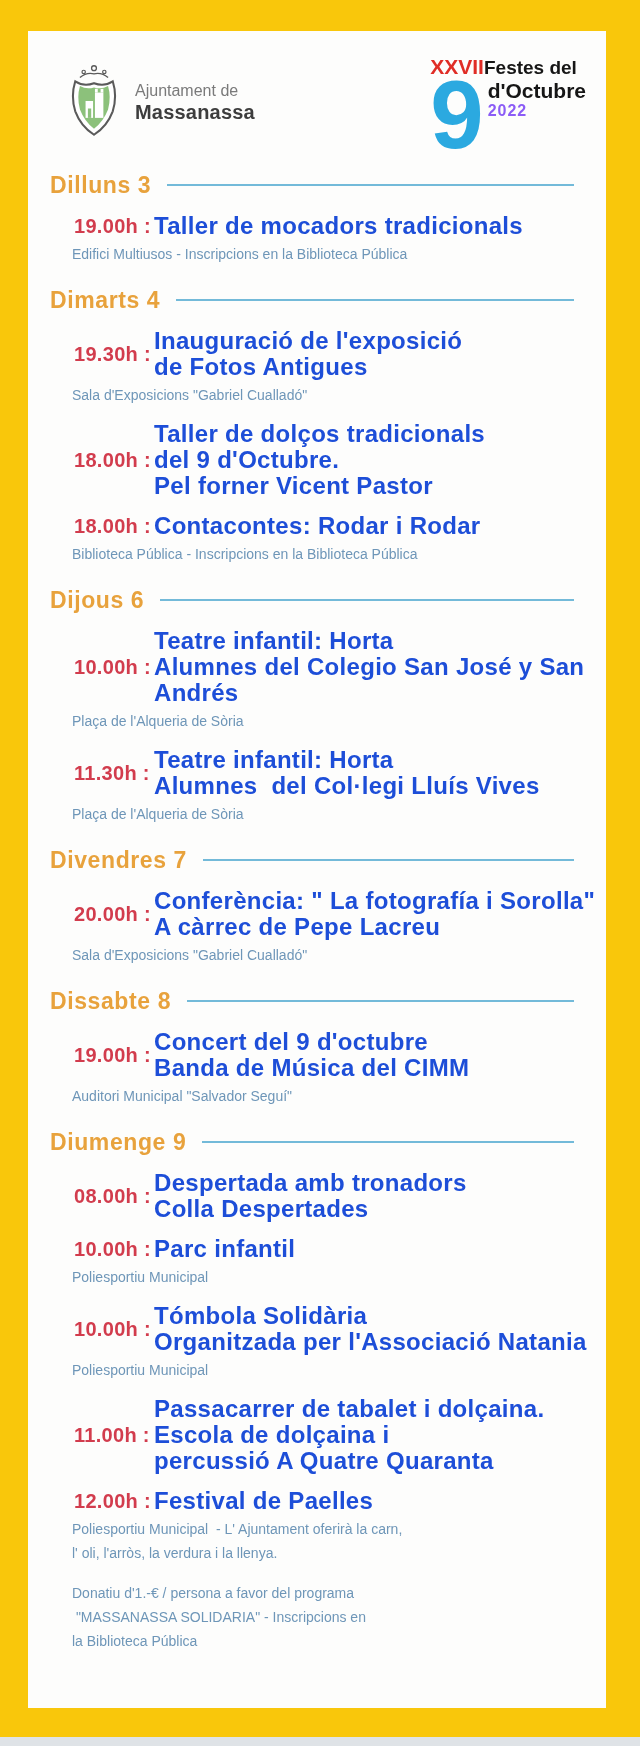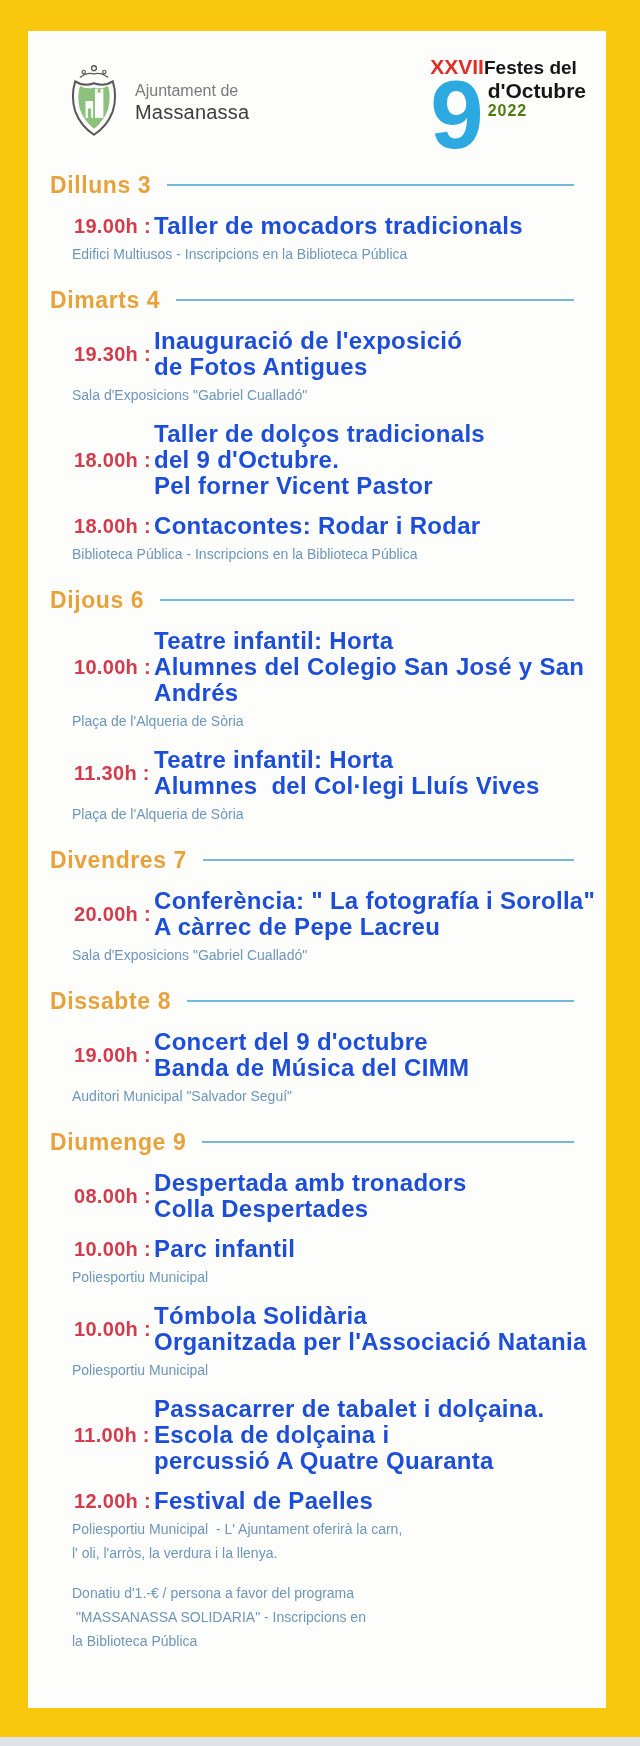--- a/index.html
+++ b/index.html
@@ -11,29 +11,29 @@
   .bottom-strip { position:absolute; left:0; bottom:0; width:640px; height:9px; background:#DFE3E7; }
   .content {
     position:absolute; left:28px; top:31px; width:578px; height:1677px;
     background:#FDFDFC; overflow:hidden;
   }
   
   .content-header { display:flex; justify-content:space-between; align-items:flex-start; padding:24px 10px 0 36px; }
   .muni-logo { display:flex; align-items:center; gap:11px; margin-top:8px; }
   .muni-text { line-height:1.15; }
   .muni-text .l1 { color:#7a7a7a; font-size:16px; }
-  .muni-text .l2 { color:#3d3d3d; font-size:20px; font-weight:400; letter-spacing:.2px; }
+  .muni-text .l2 { color:#3d3d3d; font-size:20px; font-weight:700; letter-spacing:.2px; }
   .badge { padding-right:10px; }
   .badge-top { font-size:19px; font-weight:700; color:#161616; white-space:nowrap; }
   .badge-top .xxvii { color:#E02D26; font-size:21px; margin-right:0; }
   .badge-bottom { display:flex; align-items:flex-start; }
   .badge-digit { color:#2BA9E0; font-size:96px; line-height:72px; font-weight:700; letter-spacing:-4px; }
   .badge-col { margin-left:8px; line-height:1.1; }
   .badge-month { font-size:21px; font-weight:700; color:#161616; }
-  .badge-year { font-size:16px; font-weight:700; color:#4d7c0f; letter-spacing:1px; }
+  .badge-year { font-size:16px; font-weight:700; color:#8b5cf6; letter-spacing:1px; }
   
   .schedule { padding-bottom:38px; }
   .day-header { display:flex; align-items:center; margin:20px 20px 0 22px; }
   .day-label { color:#E8A23C; font-size:23px; font-weight:600; letter-spacing:.6px; white-space:nowrap; line-height:28px; }
   .day-line { flex:1; height:2px; background:#73BAD9; margin-left:16px; margin-right:12px; }
   .event { display:flex; margin-top:14px; padding-left:46px; padding-right:10px;align-items:center; }
   .event-time { color:#D23C4D; font-size:20px; font-weight:600; width:80px; flex:none; letter-spacing:.3px; line-height:26px; }
   .event-title { color:#1d4ed8; font-size:24px; font-weight:600; line-height:26px; letter-spacing:.3px; }
   .tline { white-space:pre-wrap; }
   .location { color:#6E96B8; font-size:14px; line-height:24px; margin:3px 16px 0 44px; }

